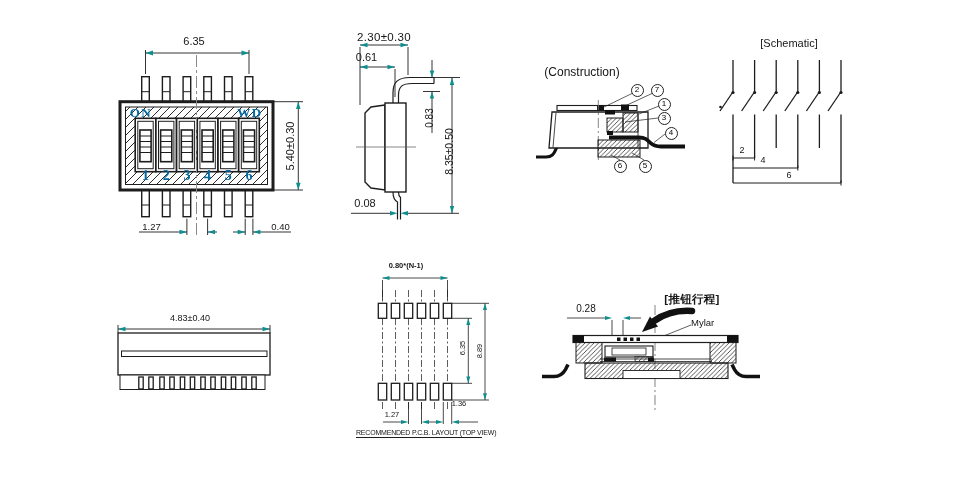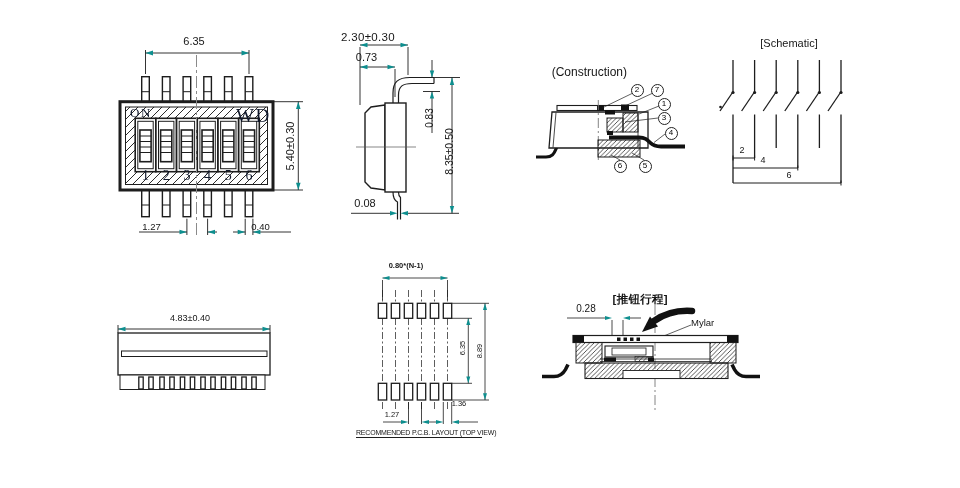--- a/index.html
+++ b/index.html
@@ -14,21 +14,21 @@
   .t75{font-size:7.5px;}
   .t9{font-size:9px;}
   .t95{font-size:9.5px;}
   .t10{font-size:10px;}
   .t105{font-size:10.5px;}
   .t11{font-size:11px;}
   .t115{font-size:11.5px;letter-spacing:.3px;}
   .t12{font-size:12px;}
   .bold{font-weight:bold;}
   .underl{border-bottom:1px solid #1d1d1d;padding-bottom:1px;}
-  .mark{font-family:"Liberation Serif",serif;font-weight:normal;color:#0f172a;}
+  .mark{font-family:"Liberation Serif",serif;font-weight:bold;color:#0369a1;}
   .callout{position:absolute;width:11px;height:11px;border:1px solid #222;border-radius:50%;
            font:8px "Liberation Sans",sans-serif;display:flex;align-items:center;
            justify-content:center;background:#fff;line-height:1;}
 </style>
 </head>
 <body>
 
 <div id="canvas">
 
   <div class="panel" style="left:95px;top:30px;width:215px;height:215px">
@@ -138,23 +138,23 @@
           <polygon points="112.6,202 120,199.8 120,204.2"></polygon>
         <polygon points="150.2,202 142.7,199.8 142.7,204.2"></polygon>
           <polygon points="157.9,202 165.4,199.8 165.4,204.2"></polygon>
       </g>
     </svg>
   </div>
 
   <div class="lbl t11" style="left:181px;top:36px;width:26px">6.35</div>
   <div class="lbl t11 rot" style="left:248.5px;top:140px;width:84px;height:12px">5.40±0.30</div>
   <div class="lbl t95" style="left:141px;top:222px;width:21px">1.27</div>
-  <div class="lbl t95" style="left:250px;top:222px;width:21px">0.40</div>
+  <div class="lbl t95" style="left:270px;top:222px;width:21px">0.40</div>
   <div class="lbl mark" style="left:127px;top:106px;width:28px;font-size:13px;letter-spacing:1.5px">ON</div>
-  <div class="lbl mark" style="left:236px;top:106px;width:28px;font-size:19px;letter-spacing:1.5px">WD</div>
+  <div class="lbl mark" style="left:236px;top:106px;width:28px;font-size:13px;letter-spacing:1.5px">WD</div>
   <div class="lbl mark" style="left:138.5px;top:169px;width:14px;font-size:14px">1</div>
   <div class="lbl mark" style="left:159.2px;top:169px;width:14px;font-size:14px">2</div>
   <div class="lbl mark" style="left:179.9px;top:169px;width:14px;font-size:14px">3</div>
   <div class="lbl mark" style="left:200.6px;top:169px;width:14px;font-size:14px">4</div>
   <div class="lbl mark" style="left:221.3px;top:169px;width:14px;font-size:14px">5</div>
   <div class="lbl mark" style="left:242px;top:169px;width:14px;font-size:14px">6</div>
 
   <div class="panel" style="left:340px;top:25px;width:135px;height:215px">
     <svg width="135" height="215" viewBox="0 0 135 215">
       <g stroke="#1d1d1d" fill="none">
@@ -193,22 +193,22 @@
         <polygon points="92,52.5 89.8,45.5 94.2,45.5"></polygon>
           <polygon points="92,66.5 89.8,73.5 94.2,73.5"></polygon>
         <polygon points="112,52.5 109.8,60 114.2,60"></polygon>
           <polygon points="112,188.3 109.8,181 114.2,181"></polygon>
         <polygon points="57.5,188.3 50,186.1 50,190.5"></polygon>
           <polygon points="60.5,188.3 68,186.1 68,190.5"></polygon>
       </g>
     </svg>
   </div>
 
-  <div class="lbl t115" style="left:332px;top:32px;width:72px">2.30±0.30</div>
-  <div class="lbl t11" style="left:353px;top:52px;width:27px">0.73</div>
+  <div class="lbl t115" style="left:348px;top:32px;width:72px">2.30±0.30</div>
+  <div class="lbl t11" style="left:353px;top:52px;width:27px">0.61</div>
   <div class="lbl t10 rot" style="left:415.5px;top:112.5px;width:27px;height:10px">0.83</div>
   <div class="lbl t105 rot" style="left:414px;top:146px;width:70px;height:11px">8.35±0.50</div>
   <div class="lbl t11" style="left:351px;top:198px;width:28px">0.08</div>
 
   <div class="panel" style="left:535px;top:60px;width:180px;height:130px">
     <svg width="180" height="130" viewBox="0 0 180 130">
       <defs>
         <pattern id="pc-hatch" width="4.5" height="4.5" patternUnits="userSpaceOnUse">
           <path d="M0,4.5 l4.5,-4.5 M-1,1 l2,-2 M3.5,5.5 l2,-2" stroke="#2b2b2b" stroke-width="0.8" fill="none"></path>
         </pattern>
@@ -236,21 +236,21 @@
           <line x1="124" y1="46" x2="104" y2="54"></line>
           <line x1="123" y1="58" x2="90" y2="62"></line>
           <line x1="130" y1="74" x2="119" y2="82.5"></line>
           <line x1="85" y1="100" x2="76" y2="95"></line>
           <line x1="109" y1="100" x2="97" y2="93"></line>
         </g>
       </g>
     </svg>
   </div>
 
-  <div class="lbl t12" style="left:537px;top:66px;width:90px;text-align:right">(Construction)</div>
+  <div class="lbl t12" style="left:537px;top:66px;width:90px;text-align:center">(Construction)</div>
   <div class="callout" style="left:630.5px;top:83.5px">2</div>
   <div class="callout" style="left:650.5px;top:83.5px">7</div>
   <div class="callout" style="left:657.5px;top:97.5px">1</div>
   <div class="callout" style="left:657.5px;top:111.5px">3</div>
   <div class="callout" style="left:664.5px;top:126.5px">4</div>
   <div class="callout" style="left:613.5px;top:159.5px">6</div>
   <div class="callout" style="left:638.5px;top:159.5px">5</div>
 
   <div class="panel" style="left:705px;top:30px;width:175px;height:175px">
     <svg width="175" height="175" viewBox="0 0 175 175">
@@ -451,16 +451,16 @@
         <path d="M220,96.5 H206 C200,96.5 197,94 194.5,89.5 L192,84.5" stroke="#111" stroke-width="3.6"></path>
       </g>
       <g fill="#0e8f8f">
         <polygon points="72,38 65,36 65,40"></polygon>
           <polygon points="83,38 90,36 90,40"></polygon>
       </g>
     </svg>
   </div>
 
   <div class="lbl t10" style="left:574px;top:304px;width:24px">0.28</div>
-  <div class="lbl t115 bold" style="left:604px;top:294px;width:64px;text-align:right">[推钮行程]</div>
+  <div class="lbl t115 bold" style="left:660px;top:294px;width:64px;text-align:center">[推钮行程]</div>
   <div class="lbl t95" style="left:691px;top:318px;width:28px;text-align:left">Mylar</div>
 
 </div>
 
 </body></html>

